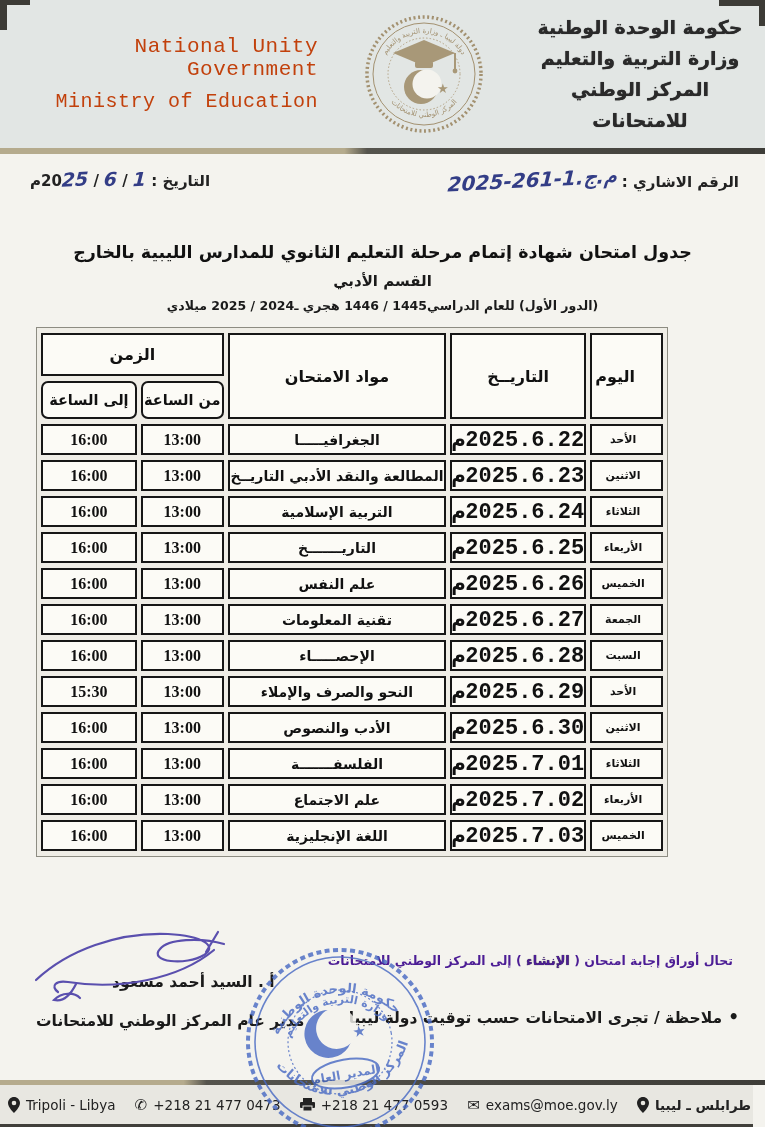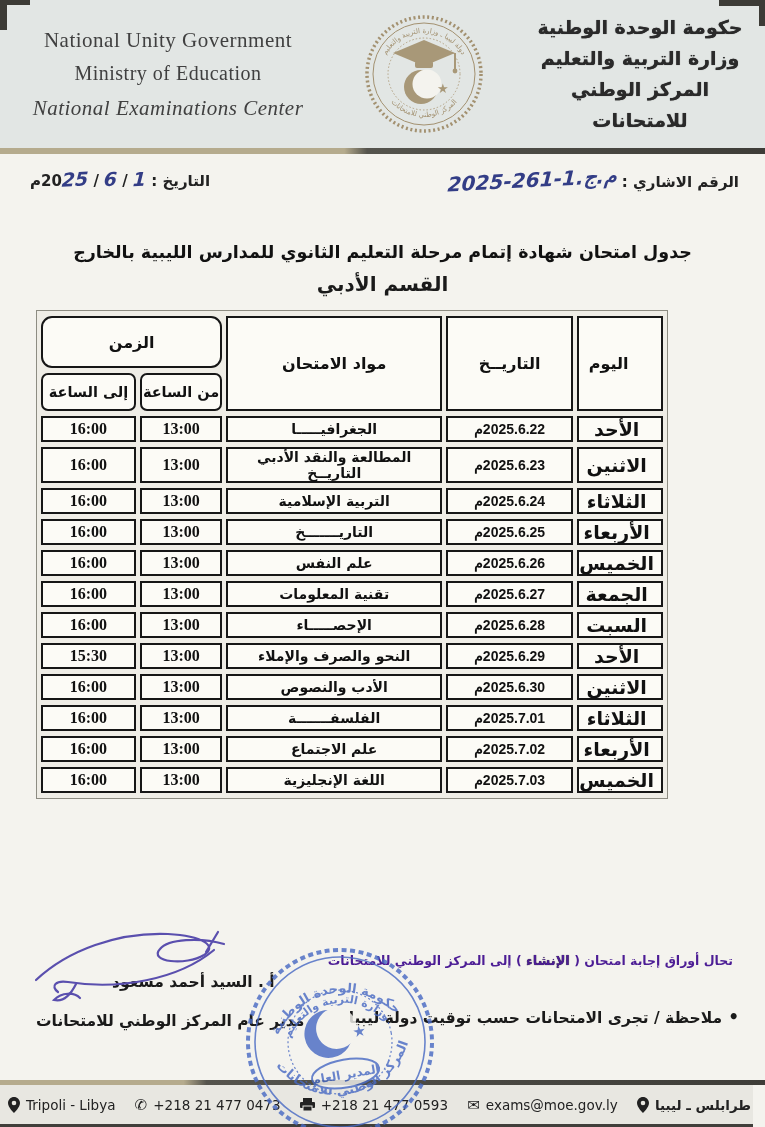--- a/index.html
+++ b/index.html
@@ -10,21 +10,21 @@
   }
   
   .corner-tl { position:absolute; top:0; left:0; width:30px; height:30px;
     border-top:5px solid #3c3b36; border-left:7px solid #3c3b36; z-index:9; }
   .corner-tr { position:absolute; top:0; right:0; width:46px; height:26px;
     border-top:6px solid #3c3b36; border-right:6px solid #3c3b36; z-index:9; }
 
   
   .header { height:148px; background:#e2e6e4; display:flex; align-items:center;
     padding:0 14px 0 18px; }
-  .hdr-en { width:300px; text-align:center; font-family:Liberation Serif, serif; color:#404040; }
+  .hdr-en { width:300px; text-align:right; font-family:Liberation Mono, monospace; color:#c2410c; }
   .hdr-en .l1 { font-size:21px; letter-spacing:.5px; }
   .hdr-en .l2 { font-size:20px; margin-top:9px; letter-spacing:.5px; }
   .hdr-en .l3 { font-size:21px; margin-top:11px; font-style:italic; letter-spacing:.5px; }
   .hdr-logo { flex:1; display:flex; justify-content:center; align-items:center; }
   .hdr-ar { width:222px; text-align:center; direction:rtl; font-weight:bold;
     font-size:19px; line-height:1.62; color:#2a2a2a;
     text-shadow:0 0 .7px #2a2a2a; }
   .rule-top { height:6px;
     background:linear-gradient(90deg,#b5ab8d 0%,#b5ab8d 45%,#55544d 48%,#3e3d38 100%); }
 
@@ -34,37 +34,37 @@
   .printed { font-weight:bold; font-size:15px; color:#222; }
   .ink { color:#333d86; font-weight:bold; font-style:italic; display:inline-block;
     transform:skewX(-6deg) rotate(-3deg); }
   .ref-no .ink { font-size:20px; }
   .date-fld .ink { font-size:19px; }
   .date-fld bdi, .ref-no bdi { unicode-bidi:isolate; }
 
   
   .title-block { text-align:center; direction:rtl; margin-top:32px; }
   .title-1 { font-size:17.5px; font-weight:bold; color:#111; }
-  .title-2 { font-size:20px; font-weight:bold; margin-top:10px; }
+  .title-2 { font-size:15px; font-weight:bold; margin-top:10px; }
   .title-3 { font-size:12.5px; font-weight:bold; margin-top:8px; }
 
   
   table.sched { direction:rtl; margin:14px 0 0 36px; margin-right:100px;
     border-collapse:separate; border-spacing:4px 5px;
     background:#efede6; border:1px solid #8d8c82; width:632px; }
   table.sched th, table.sched td {
     border:2px solid #161616; background:#fcfbf6; text-align:center;
     font-weight:bold; color:#111; }
   th.h-day, th.h-date, th.h-subj { font-size:16px; }
   th.h-day { text-align:right; padding-right:23px; }
-  th.h-time { height:52px; font-size:16px;border-radius:11px; }
+  th.h-time { height:43px; font-size:16px; }
   th.h-sub { height:38px; font-size:14.5px;border-radius:7px; }
   td { height:19px; font-size:14px; }
-  td.c-day { text-align:right; padding-right:7px; font-size:19px; }
-  td.c-date { font-family:Liberation Sans, sans-serif; font-size:14px; }
+  td.c-day { text-align:right; padding-right:7px; font-size:11px; }
+  td.c-date { font-family:Liberation Mono, monospace; font-size:22px; }
   td.c-subj { font-size:14px; }
   td.c-time { font-family:"Liberation Serif", serif; font-size:16px; font-weight:normal; }
 
   
   .note-transfer { position:absolute; top:953px; right:32px; direction:rtl;
     font-size:12.5px; font-weight:bold; color:#4c1d95; z-index:2; }
   .note-transfer .b { font-size:13px; text-shadow:0 0 .8px #000; }
   .sig-scribble { position:absolute; top:922px; left:28px; z-index:4; }
   .sig-name { position:absolute; top:973px; left:112px; direction:rtl;
     font-size:15.5px; font-weight:bold; z-index:2; }
@@ -92,21 +92,20 @@
 <body>
 
 <div class="page">
   <div class="corner-tl"></div>
   <div class="corner-tr"></div>
 
   <div class="header">
     <div class="hdr-en">
       <div class="l1">National Unity Government</div>
       <div class="l2">Ministry of  Education</div>
-      <div class="l3">National Examinations Center</div>
     </div>
     <div class="hdr-logo">
       <svg width="122" height="122" viewBox="0 0 122 122">
         <circle cx="61" cy="61" r="57" fill="none" stroke="#a39170" stroke-width="3.5" stroke-dasharray="2 2.6"></circle>
         <circle cx="61" cy="61" r="51" fill="none" stroke="#a39170" stroke-width="1"></circle>
         <circle cx="61" cy="61" r="36" fill="none" stroke="#b3a284" stroke-width="1" stroke-dasharray="1.5 2"></circle>
         <defs>
           <path id="seal-top" d="M 17,64 A 44,44 0 0 1 105,64"></path>
           <path id="seal-bot" d="M 17,60 A 44,44 0 0 0 105,60"></path>
         </defs>
@@ -146,20 +145,21 @@
       <span class="printed">/</span>
       <span class="ink"><bdi>6</bdi></span>
       <span class="printed">/</span>
       <bdi dir="ltr"><span class="printed">20</span><span class="ink">25</span></bdi><bdi class="printed">م</bdi>
     </div>
   </div>
 
   <div class="title-block">
     <div class="title-1">جدول امتحان شهادة إتمام مرحلة التعليم الثانوي للمدارس الليبية بالخارج</div>
     <div class="title-2">القسم الأدبي</div>
+    <div class="title-3">(الدور الأول) للعام الدراسي1445 / 1446 هجري ـ2024 / 2025 ميلادي</div>
   </div>
 
   <table class="sched">
     <colgroup>
         <col style="width:73px">
         <col style="width:130px">
         <col style="width:222px">
         <col style="width:84px">
         <col style="width:97px">
       </colgroup>

